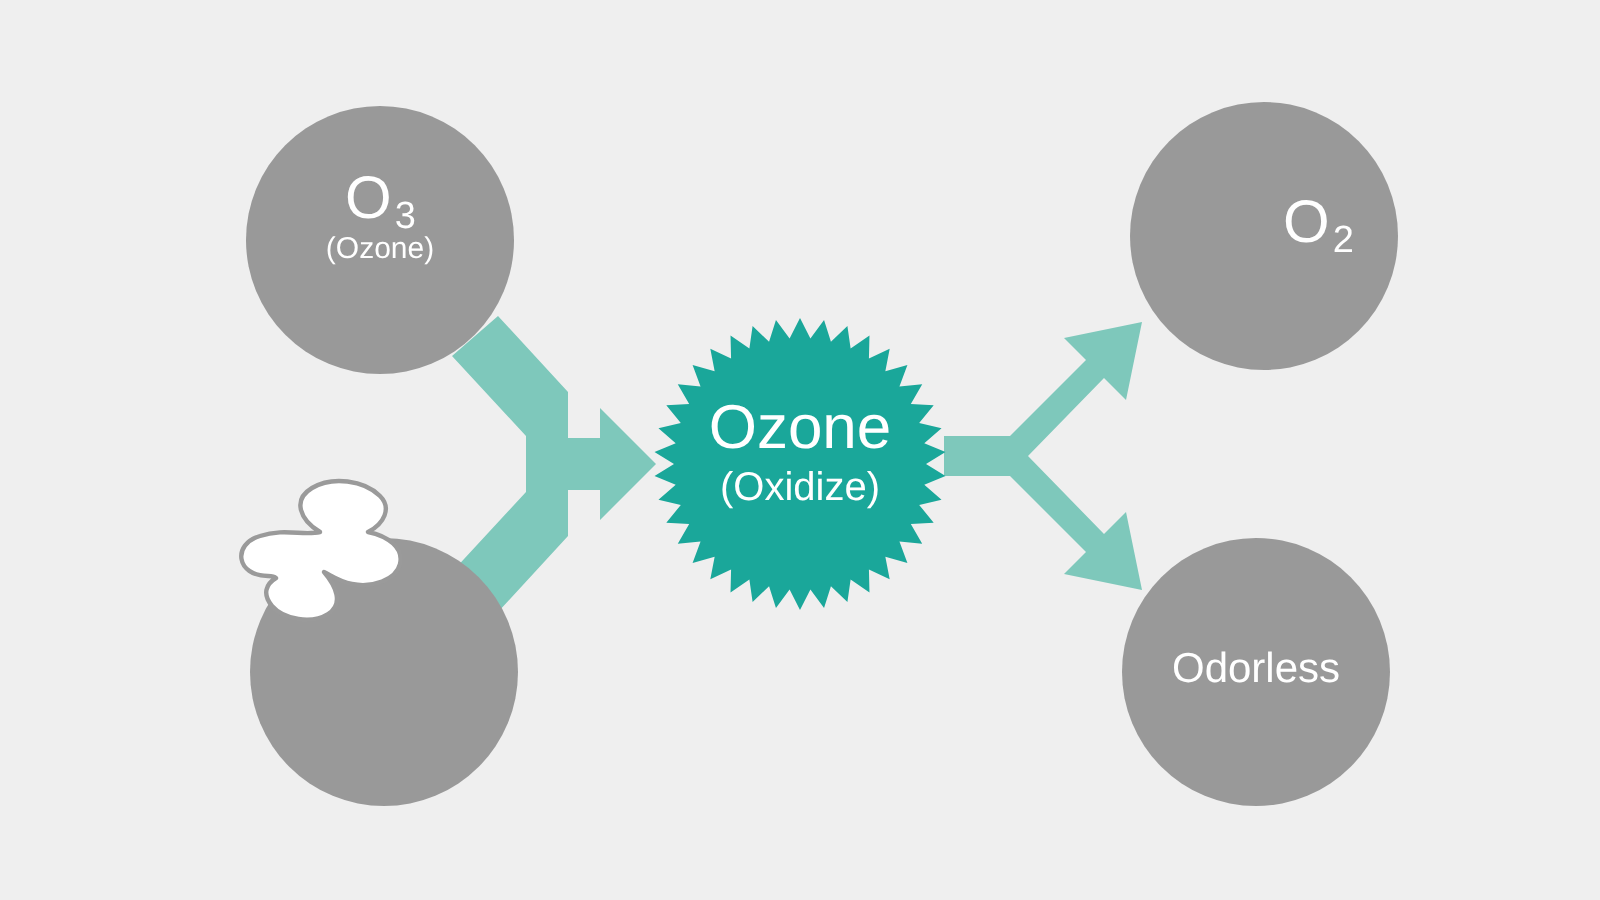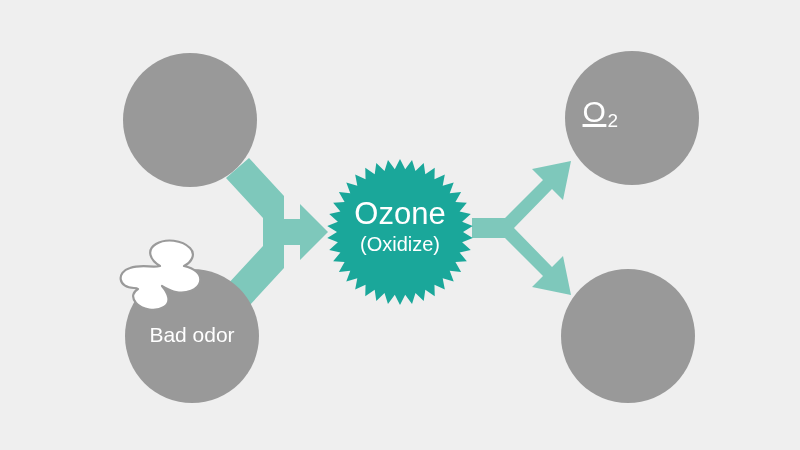--- a/index.html
+++ b/index.html
@@ -123,28 +123,32 @@
                C 156 312 142 310 136 303
                C 131 297 133 292 138 289
                C 137 288 135 288 134 288 Z" fill="#ffffff" stroke="#9a9a9a" stroke-width="2.2" stroke-linejoin="round"></path>
     </g>
 
     <g>
       <path id="burst-path" fill="#1aa79a" d="M 400.00 159.00 L 405.20 169.22 L 412.02 160.00 L 415.47 170.93 L 423.70 162.96 L 425.31 174.31 L 434.74 167.80 L 434.46 179.26 L 444.84 174.39 L 442.67 185.65 L 453.71 182.56 L 449.72 193.30 L 461.11 192.07 L 455.41 202.02 L 466.85 202.68 L 459.59 211.54 L 470.77 214.08 L 462.14 221.63 L 472.75 225.97 L 463.00 232.00 L 472.75 238.03 L 462.14 242.37 L 470.77 249.92 L 459.59 252.46 L 466.85 261.32 L 455.41 261.98 L 461.11 271.93 L 449.72 270.70 L 453.71 281.44 L 442.67 278.35 L 444.84 289.61 L 434.46 284.74 L 434.74 296.20 L 425.31 289.69 L 423.70 301.04 L 415.47 293.07 L 412.02 304.00 L 405.20 294.78 L 400.00 305.00 L 394.80 294.78 L 387.98 304.00 L 384.53 293.07 L 376.30 301.04 L 374.69 289.69 L 365.26 296.20 L 365.54 284.74 L 355.16 289.61 L 357.33 278.35 L 346.29 281.44 L 350.28 270.70 L 338.89 271.93 L 344.59 261.98 L 333.15 261.32 L 340.41 252.46 L 329.23 249.92 L 337.86 242.37 L 327.25 238.03 L 337.00 232.00 L 327.25 225.97 L 337.86 221.63 L 329.23 214.08 L 340.41 211.54 L 333.15 202.68 L 344.59 202.02 L 338.89 192.07 L 350.28 193.30 L 346.29 182.56 L 357.33 185.65 L 355.16 174.39 L 365.54 179.26 L 365.26 167.80 L 374.69 174.31 L 376.30 162.96 L 384.53 170.93 L 387.98 160.00 L 394.80 169.22 Z"></path>
     </g>
   </svg>
 
-
-  <div class="node-label" style="left:112px; top:323px; width:160px;">
-    <div class="plain-label">Bad odor</div>
+  <div class="node-label" style="left:110px; top:83px; width:160px;">
+    <div class="label-main"><span>O</span><span class="sub">3</span></div>
+    <div class="label-sec">(Ozone)</div>
   </div>
 
-  <div class="node-label" style="left:520px; top:95px; width:160px;text-decoration:underline;">
+
+  <div class="node-label" style="left:579px; top:95px; width:160px;">
     <div class="label-main"><span>O</span><span class="sub">2</span></div>
   </div>
 
+  <div class="node-label" style="left:548px; top:323px; width:160px;">
+    <div class="plain-label">Odorless</div>
+  </div>
 
   <div class="node-label" style="left:320px; top:197px; width:160px;">
     <div class="burst-main">Ozone</div>
     <div class="burst-sec">(Oxidize)</div>
   </div>
 
 </div>
 
 </body></html>

